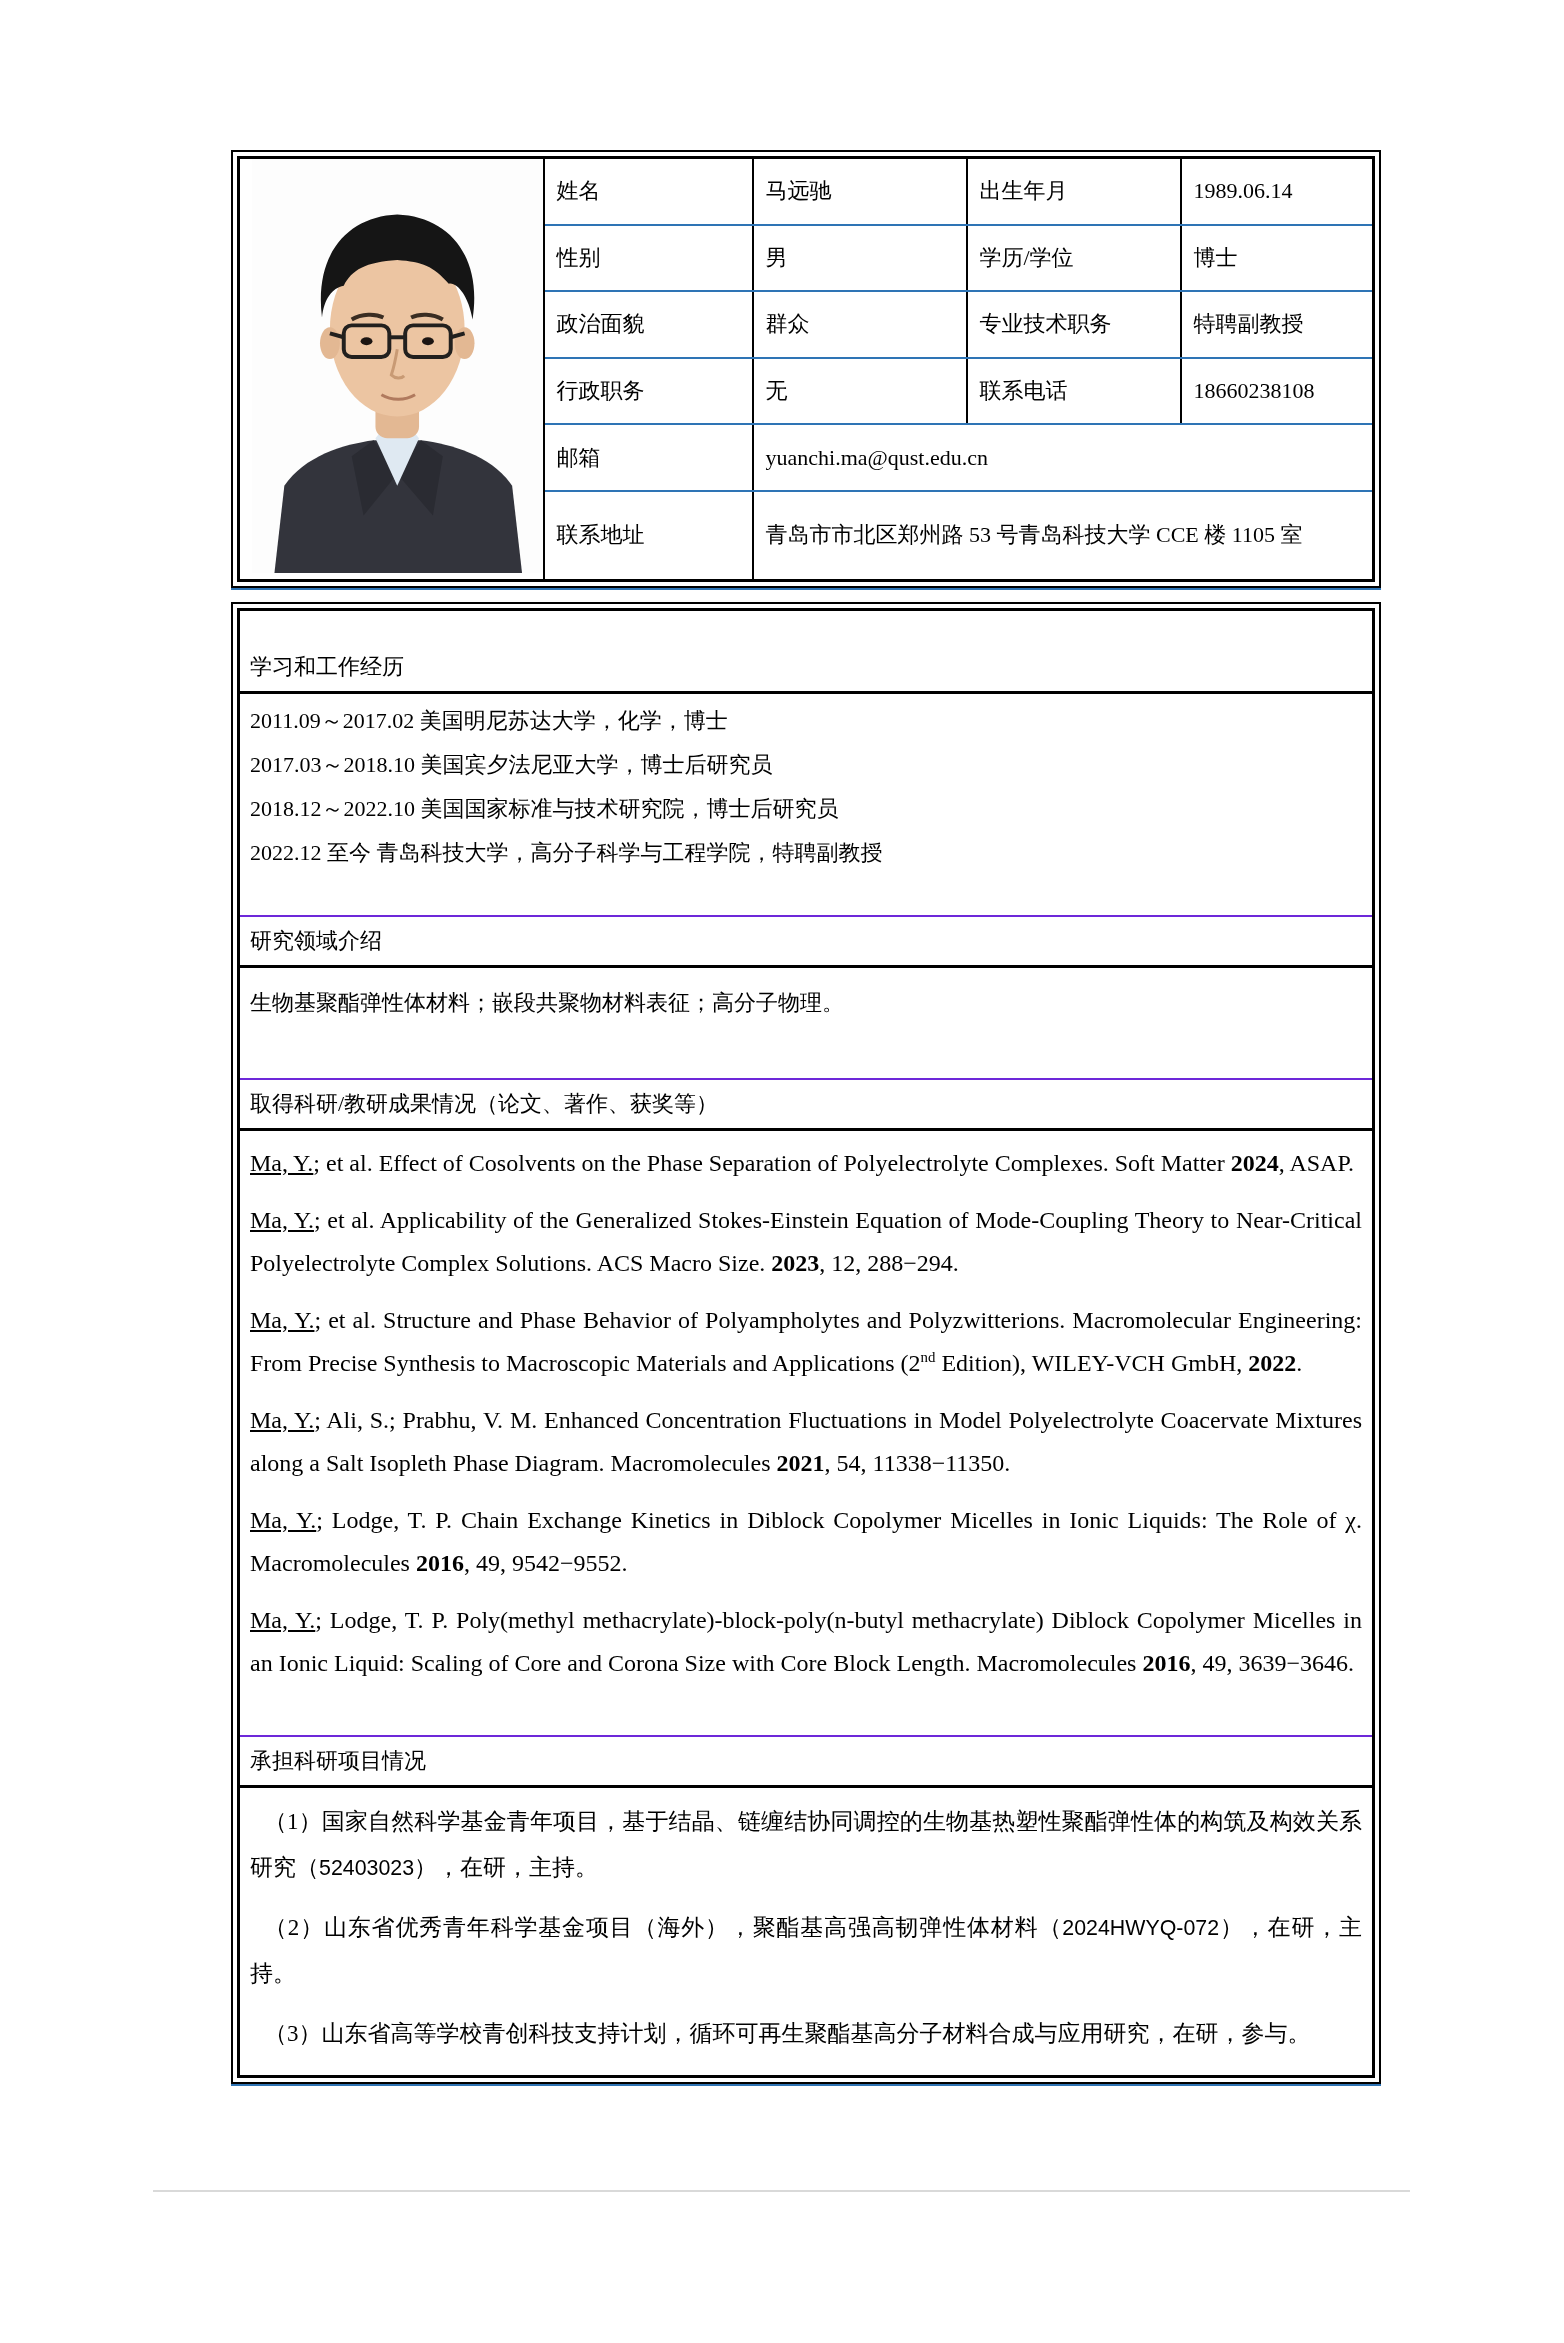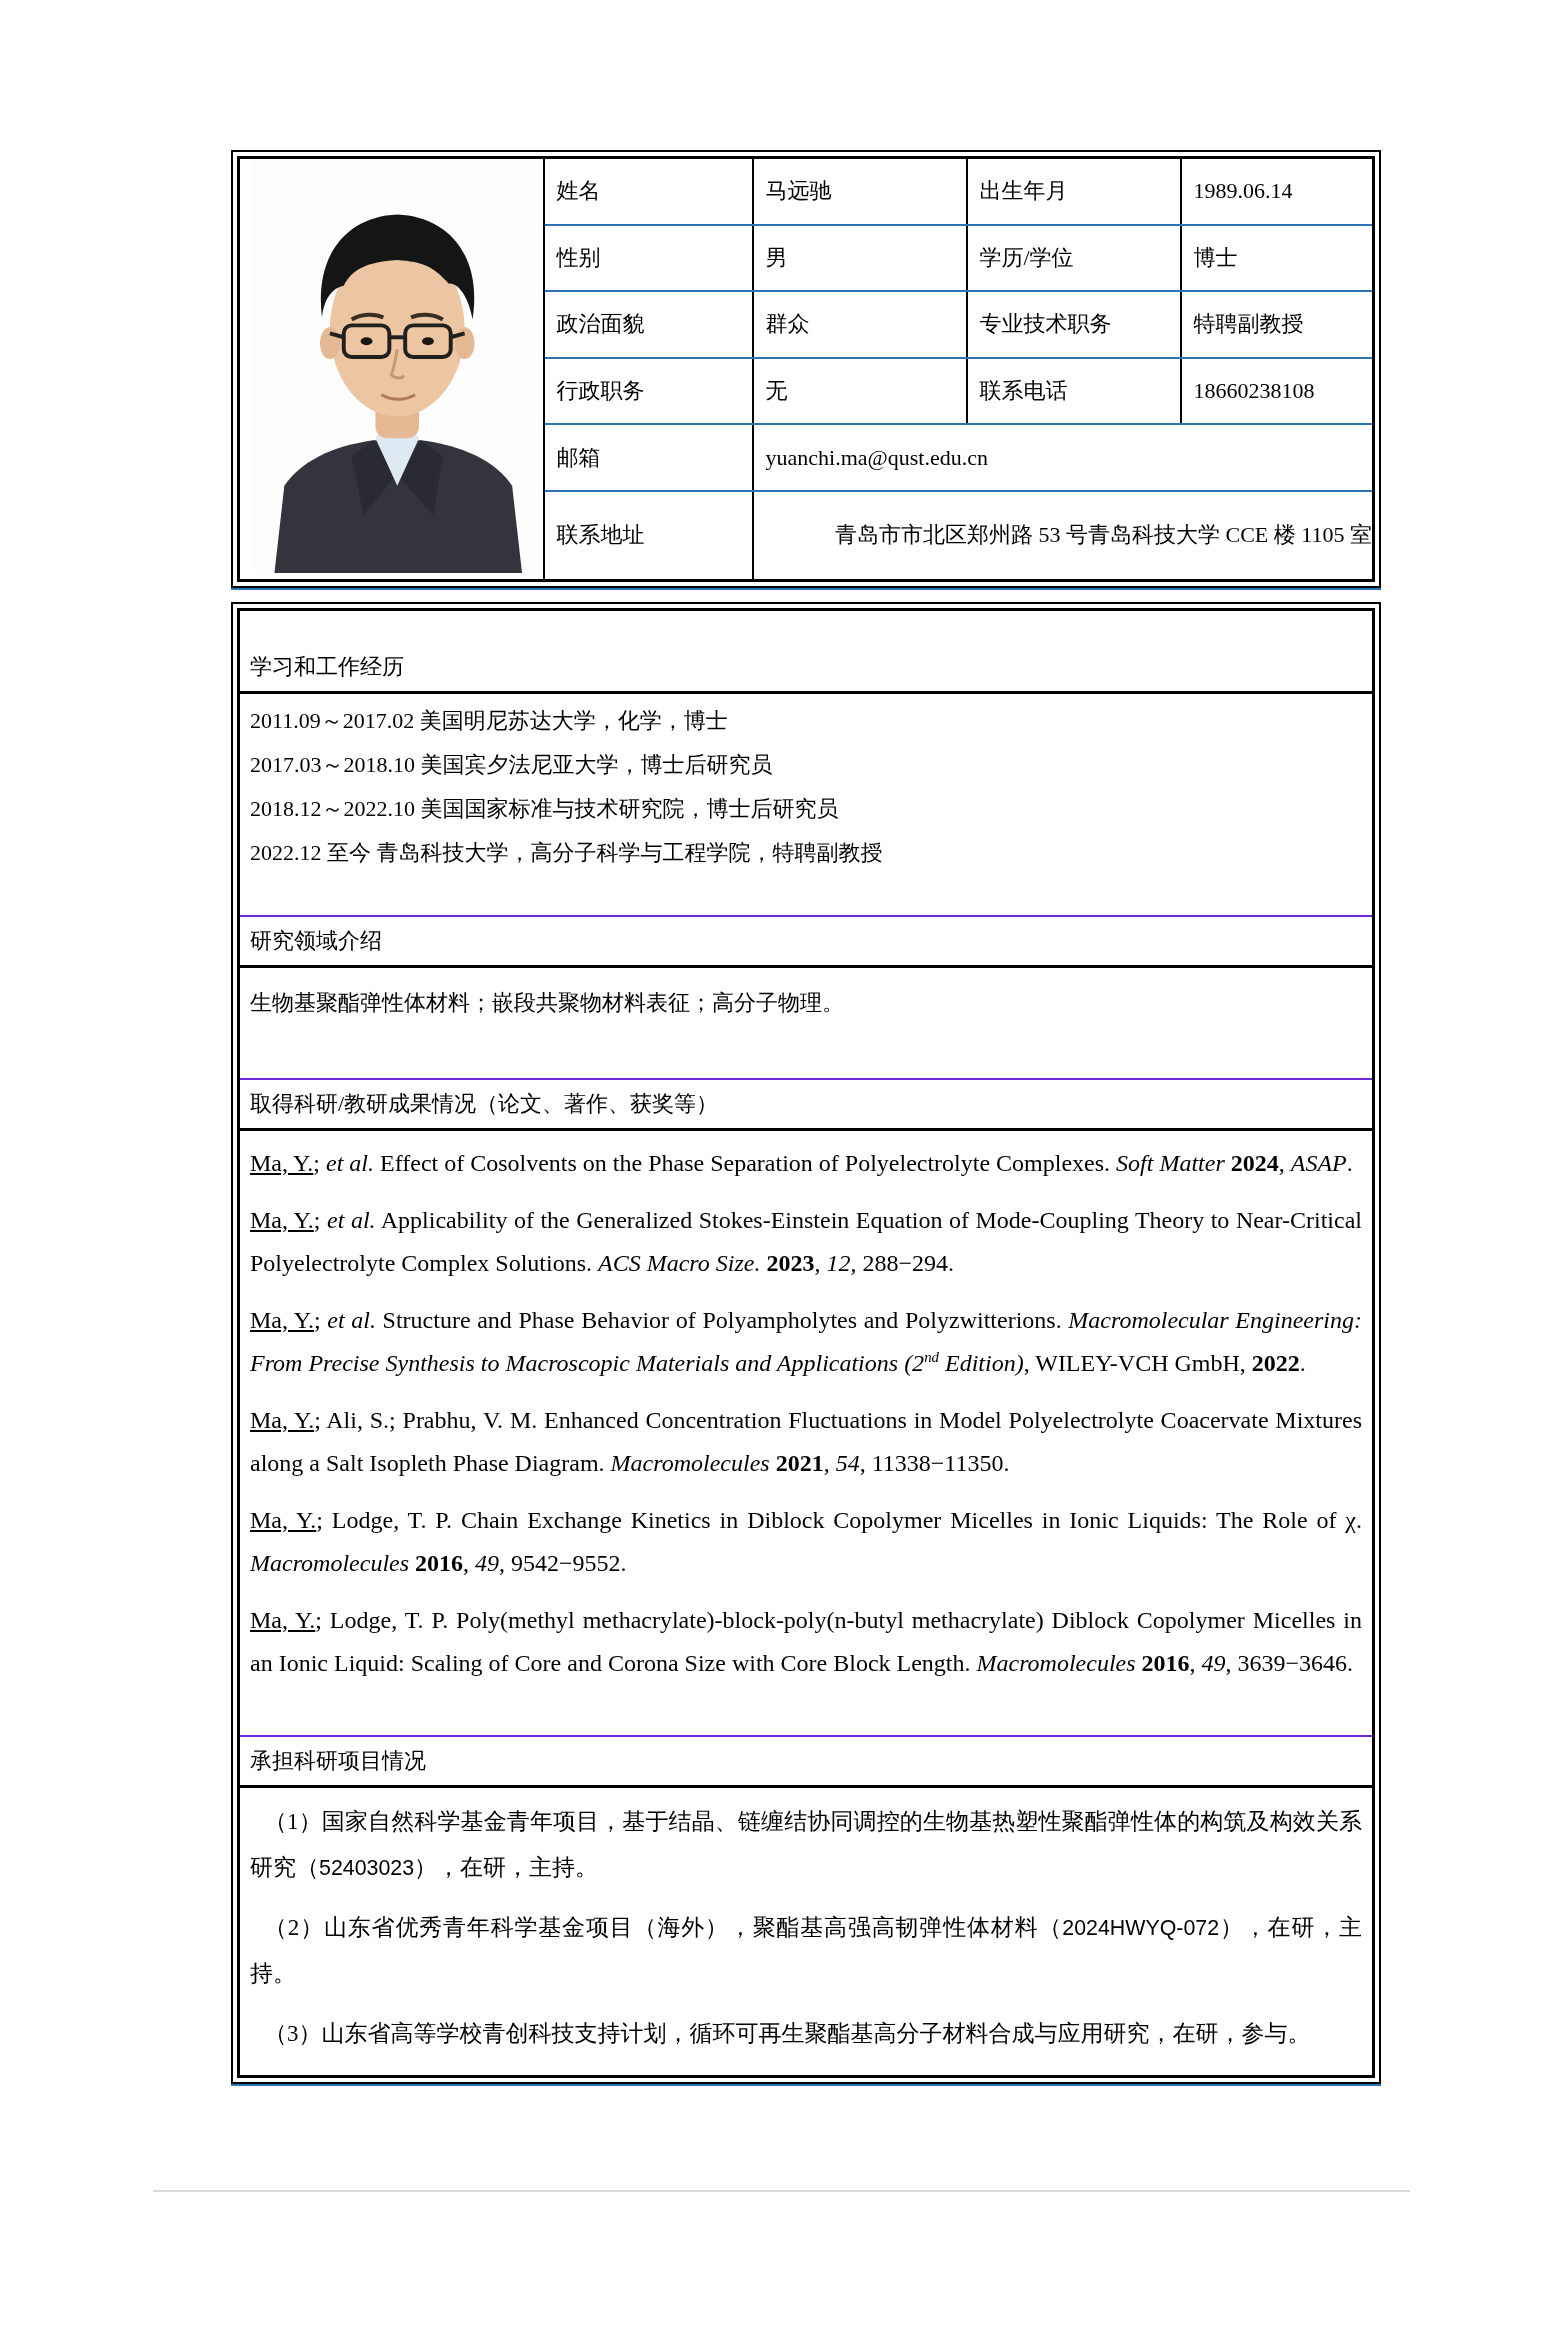--- a/index.html
+++ b/index.html
@@ -35,21 +35,21 @@
     border-top:2px solid #2E74B5;
     border-bottom:2px solid #2E74B5;
     font-size:22px;
     padding:0 0 0 12px;
     vertical-align:middle;
     height:63px;
     overflow:hidden;
   }
   td.photo-cell{padding:0;vertical-align:top;}
   tr.addr-row td{height:85px;}
-  td.addr{line-height:40px;padding-right:14px;text-align:right;}
+  td.addr{line-height:40px;padding-right:14px;}
 
   
   .tbl2{border:3px solid #000;}
   .sec-header{
     border-bottom:3px solid #000;
     height:48px;line-height:48px;
     padding-left:10px;
     font-size:22px;
     margin-top:32px;
   }
@@ -66,21 +66,21 @@
     font-size:23px;line-height:46px;
     margin:14px 0;
     text-align:justify;
     text-indent:14px;
   }
   .sec-body p:first-child{margin-top:6px;}
   .sec-body p:last-child{margin-bottom:10px;}
 
   
   .seg-u{text-decoration:underline;}
-  .seg-i{font-style:italic;}
+  .seg-i{}
   .seg-b{font-weight:bold;}
   .seg-s{vertical-align:super;font-size:0.62em;line-height:0;}
   .seg-n{font-family:"Liberation Sans","DejaVu Sans",sans-serif;font-size:0.93em;}
 
   
   .page-divider{
     position:absolute;left:153px;top:2190px;
     width:1257px;height:2px;background:#d9d9d9;
   }
 </style>

